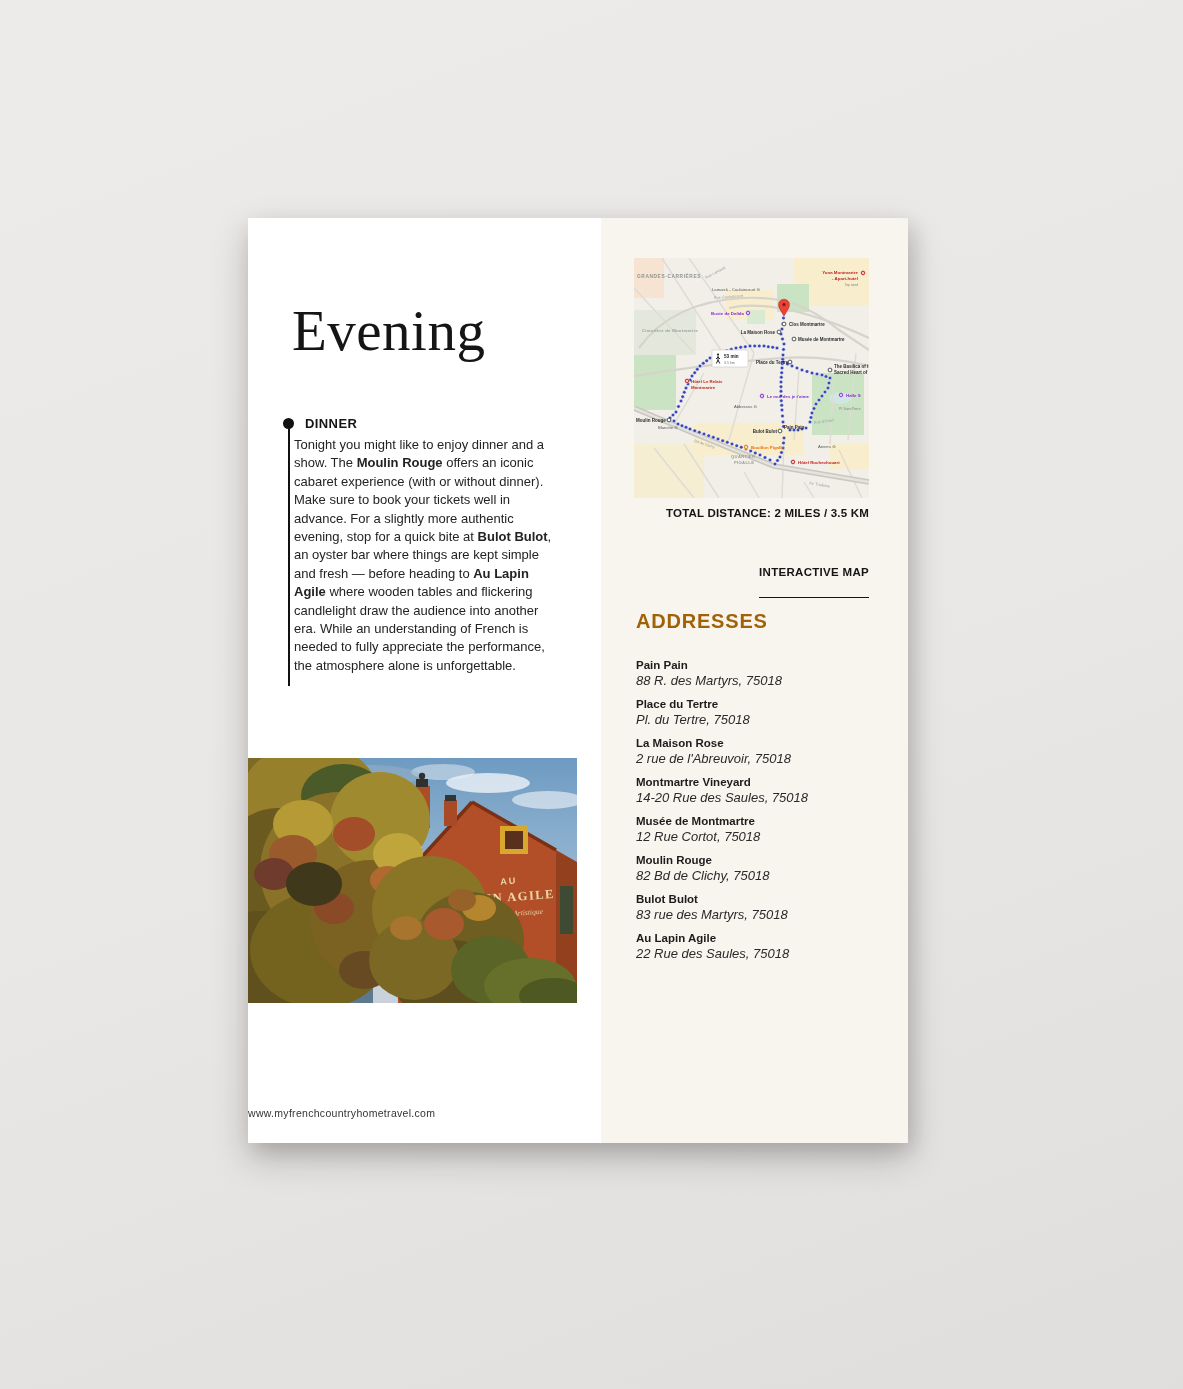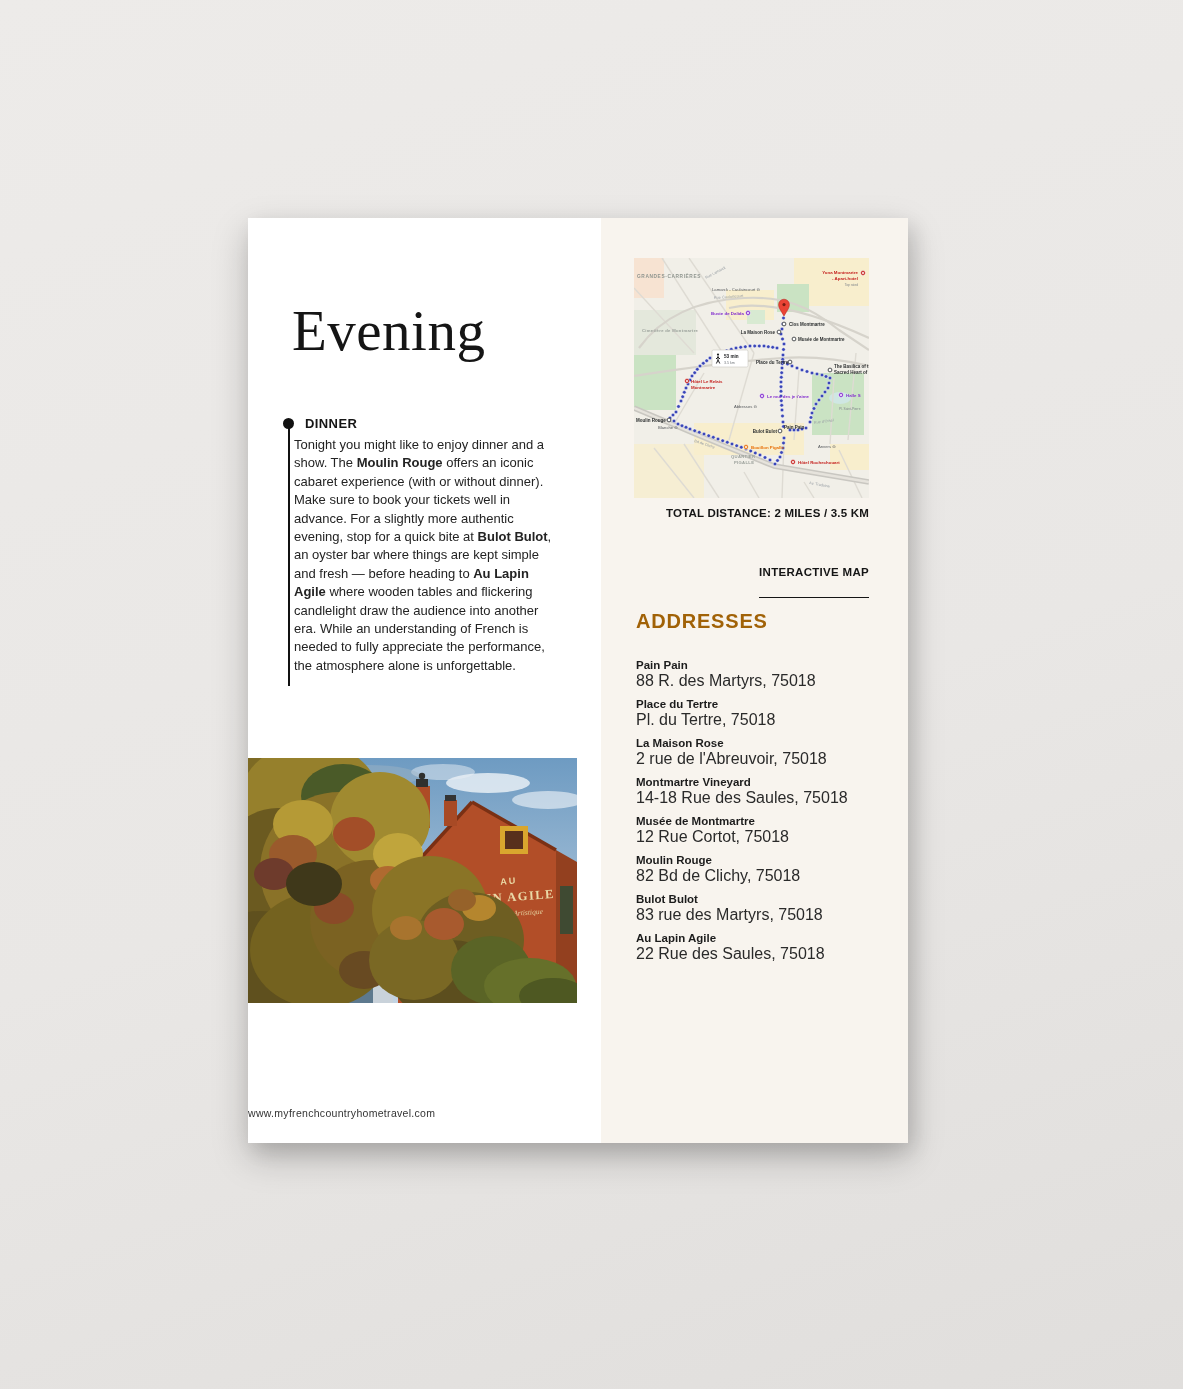--- a/index.html
+++ b/index.html
@@ -28,21 +28,21 @@
   .total-distance{position:absolute;right:39px;top:289px;font-size:11.5px;font-weight:700;
                   letter-spacing:.2px;color:#151515;}
   .interactive-map{position:absolute;right:39px;top:320px;font-size:11.5px;font-weight:700;
                    letter-spacing:.3px;color:#151515;text-decoration:none;
                    border-bottom:1.6px solid #151515;padding-bottom:19px;cursor:pointer;margin-top:28px;}
   .addresses-heading{position:absolute;left:388px;top:392px;font-size:20px;font-weight:700;
                      letter-spacing:.8px;color:#a16207;}
   .address-list{position:absolute;left:388px;top:440px;width:240px;}
   .address-item{margin-bottom:9px;}
   .address-name{font-size:11.5px;font-weight:700;color:#1c1c1c;line-height:15px;}
-  .address-street{font-size:16px;color:#2a2a2a;line-height:15px;}
+  .address-street{font-size:13px;font-style:italic;color:#2a2a2a;line-height:15px;}
 
   .footer-url{position:absolute;left:0;top:889px;width:100%;text-align:left;font-size:10.5px;
               letter-spacing:.3px;color:#333;}
 
   
   .map-figure text{font-family:"Liberation Sans",sans-serif;}
   .ml-area{fill:#8f958f;font-size:4.8px;letter-spacing:.6px;font-weight:700;}
   .ml-area2{fill:#9aa09a;font-size:4.2px;letter-spacing:.3px;font-weight:700;}
   .ml-poi{fill:#2b2e2f;font-size:4.5px;font-weight:700;}
   .ml-poi2{fill:#54575a;font-size:4.2px;}
@@ -390,21 +390,21 @@
       <div class="address-item">
         <div class="address-name">Place du Tertre</div>
         <div class="address-street">Pl. du Tertre, 75018</div>
       </div>
       <div class="address-item">
         <div class="address-name">La Maison Rose</div>
         <div class="address-street">2 rue de l'Abreuvoir, 75018</div>
       </div>
       <div class="address-item">
         <div class="address-name">Montmartre Vineyard</div>
-        <div class="address-street">14-18 Rue des Saules, 75018</div>
+        <div class="address-street">14-20 Rue des Saules, 75018</div>
       </div>
       <div class="address-item">
         <div class="address-name">Musée de Montmartre</div>
         <div class="address-street">12 Rue Cortot, 75018</div>
       </div>
       <div class="address-item">
         <div class="address-name">Moulin Rouge</div>
         <div class="address-street">82 Bd de Clichy, 75018</div>
       </div>
       <div class="address-item">

